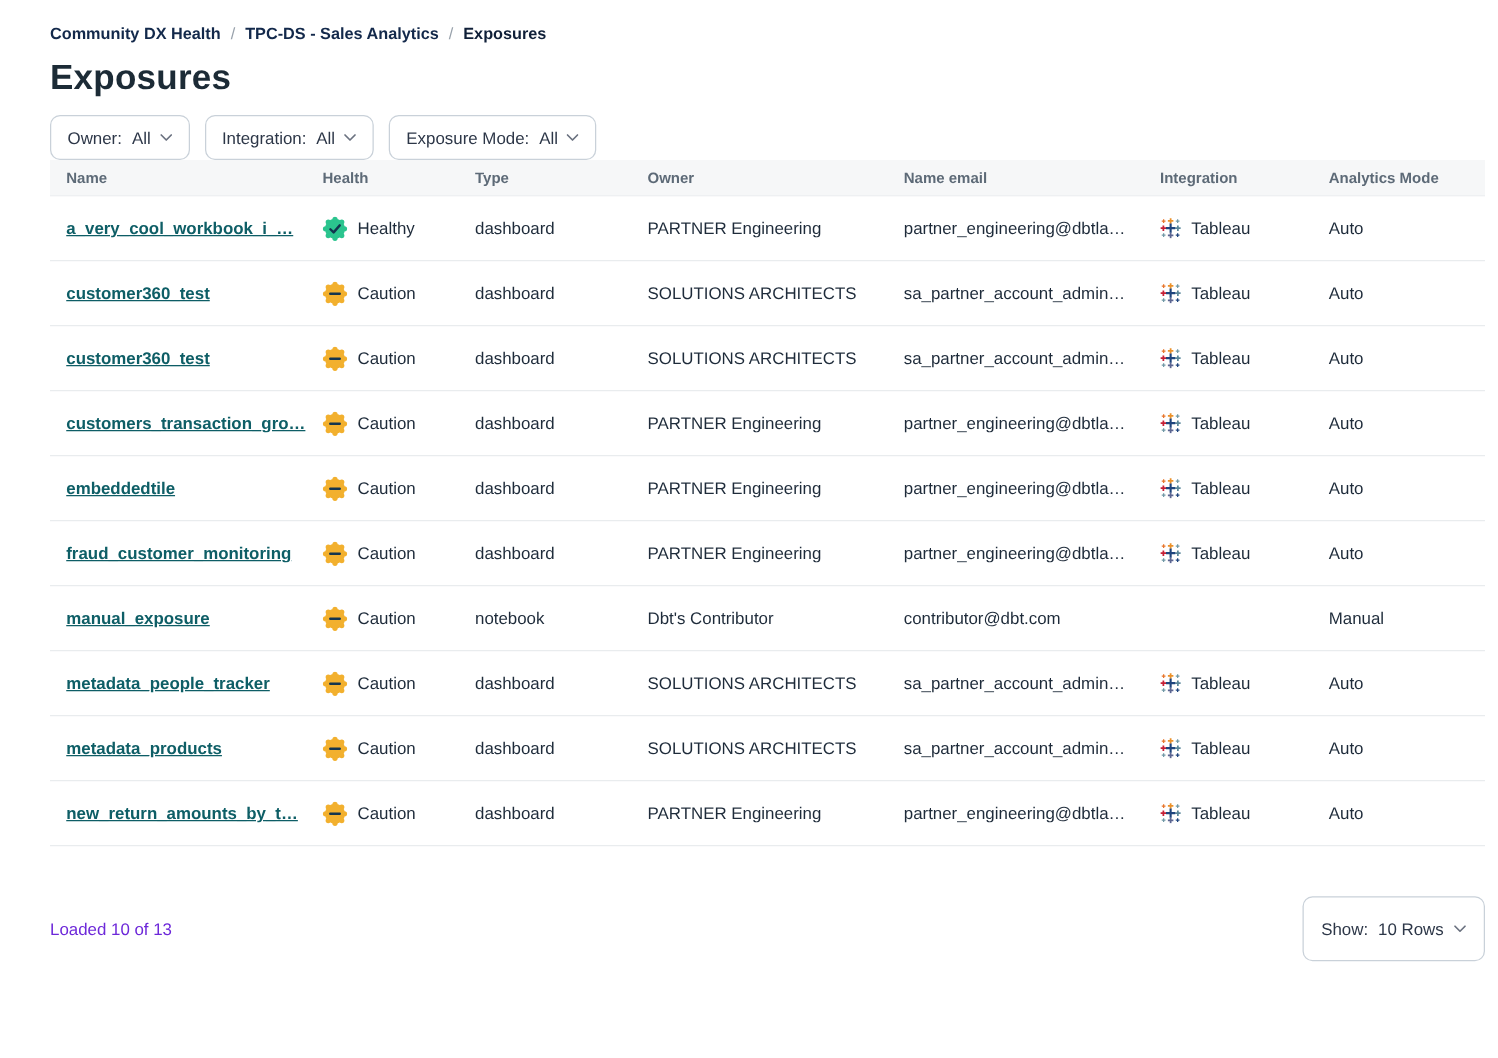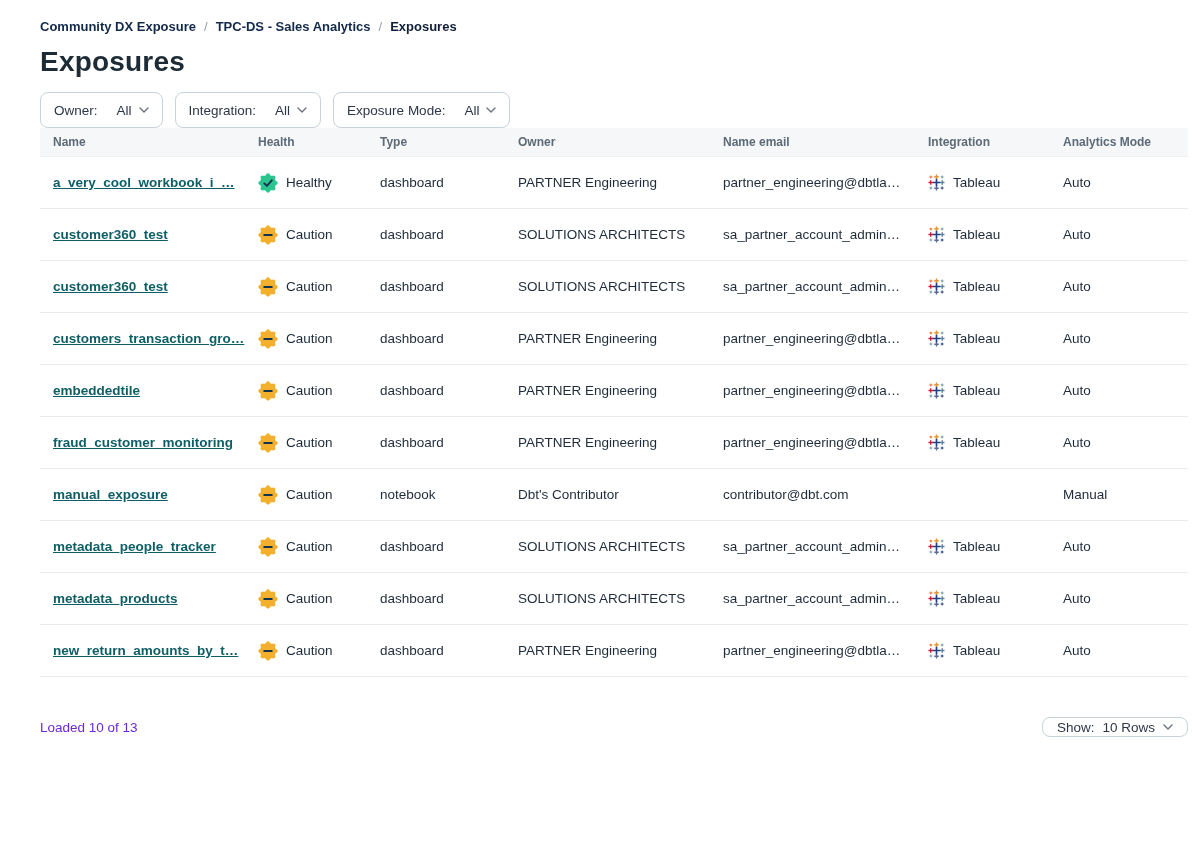--- a/index.html
+++ b/index.html
@@ -14,21 +14,21 @@
   .breadcrumb .crumb.current { color:#0f1f38; }
 
   
   h1.title { font-size:28px; font-weight:600; color:#1c2b36; margin-top:12px; letter-spacing:.2px; }
 
   
   .filters { display:flex; gap:12px; margin-top:14px; }
   .filter-btn { display:inline-flex; align-items:center; gap:7px; height:36px;
     padding:0 13px; background:#fff; border:1px solid #c9d1d9; border-radius:8px;
     font-family:inherit; font-size:13.5px; color:#2d3748; cursor:pointer; }
-  .filter-btn .f-val { margin-left:12px; }
+  .filter-btn .f-val { margin-left:1px; }
   .chev { width:10px; height:6px; display:inline-block; }
   .chev svg { display:block; }
 
   
   .table { }
   .tr, .thead-row { display:grid; grid-template-columns:205px 122px 138px 205px 205px 135px 1fr; }
   .thead-row { background:#f6f7f8; height:29px; align-items:center; border-bottom:1px solid #eef0f2; }
   .th { font-size:12px; font-weight:600; color:#5d6a77; padding-left:13px; white-space:nowrap; }
   .tr { height:52px; align-items:center; border-bottom:1px solid #e9ecee; }
   .td { padding-left:13px; font-size:13.5px; white-space:nowrap; overflow:hidden; display:flex; align-items:center; gap:8px; }
@@ -39,31 +39,31 @@
   .tableau-icon { width:17px; height:17px; display:inline-flex; flex:0 0 auto; }
 
   
   .load-more-row { height:52px; display:flex; align-items:center; border-bottom:1px solid #e9ecee; }
   .load-more-row .hr { flex:1; height:1px; background:#ececec; margin:0 25px; }
   .load-more-link { font-size:13.5px; color:var(--link,#0e5e66); cursor:pointer; white-space:nowrap; padding:0 6px; }
 
   
   .footer { margin-top:40px; display:flex; align-items:center; justify-content:space-between; }
   .loaded-text { font-size:13.5px; color:#6d28d9; }
-  .show-btn { display:inline-flex; align-items:center; gap:8px; height:20px; padding:0 14px;
+  .show-btn { display:inline-flex; align-items:center; gap:8px; height:52px; padding:0 14px;
     background:#fff; border:1px solid #c9d1d9; border-radius:8px; font-family:inherit;
     font-size:13.5px; color:#2d3748; cursor:pointer; }
 </style>
 </head>
 <body>
 
 <div class="page">
 
   <nav class="breadcrumb">
-    <span class="crumb">Community DX Exposure</span>
+    <span class="crumb">Community DX Health</span>
     <span class="sep">/</span>
     <span class="crumb">TPC-DS - Sales Analytics</span>
     <span class="sep">/</span>
     <span class="crumb current">Exposures</span>
   </nav>
 
   <h1 class="title">Exposures</h1>
 
   <div class="filters">
     <button class="filter-btn">

